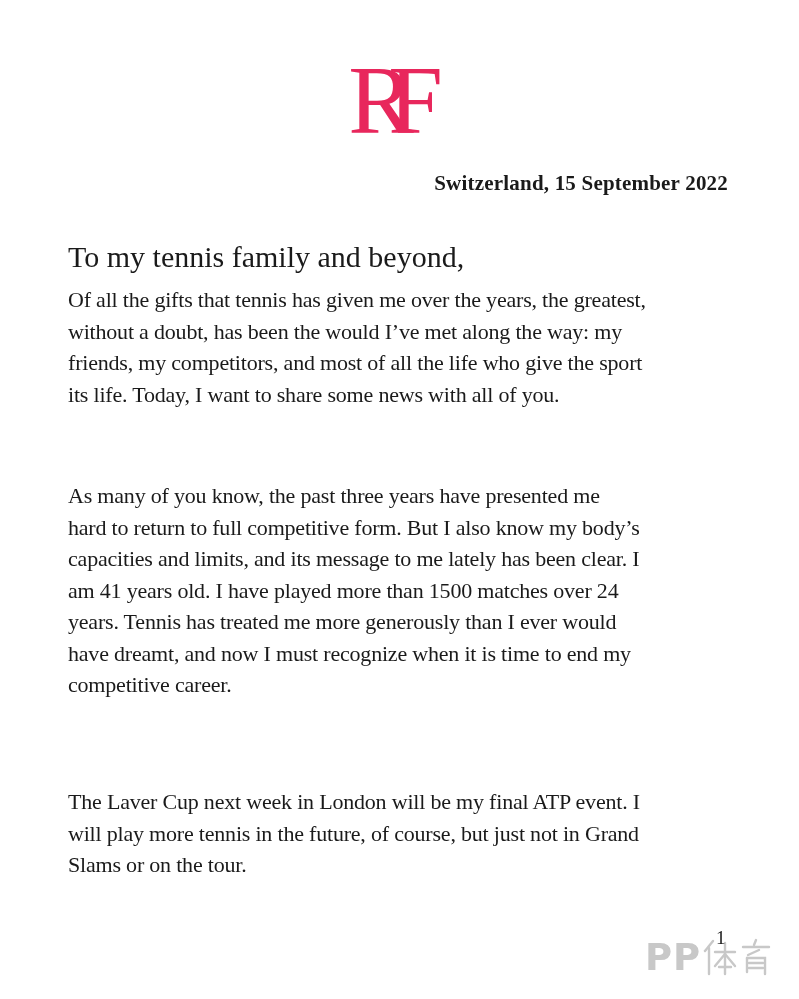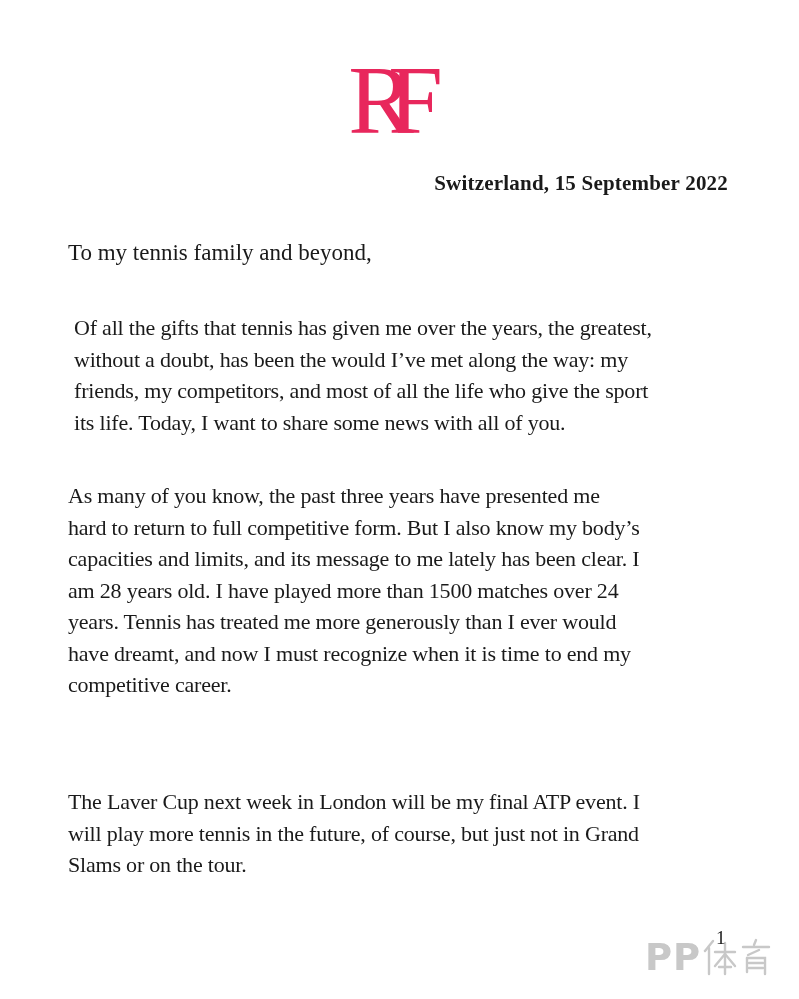--- a/index.html
+++ b/index.html
@@ -9,27 +9,27 @@
     background:#ffffff;
     overflow:hidden;
     font-family:"Liberation Serif", serif;
     color:#1a1a1a;
   }
   .logo { position:absolute; top:48px; left:50%; transform:translateX(-50%); }
   .dateline {
     position:absolute; top:171px; left:68px; width:660px;
     text-align:right; font-size:21px; letter-spacing:0.2px;font-weight:bold;
   }
-  .salutation { position:absolute; top:240px; left:68px; font-size:23px; }
+  .salutation { position:absolute; top:240px; left:68px; font-size:30px; }
   .para {
     position:absolute; left:68px;
     font-size:22px; line-height:31.5px; letter-spacing:-0.2px;
     white-space:nowrap;
   }
-  #para-1 { top:312px;margin-left:6px; }
+  #para-1 { top:284px; }
   #para-2 { top:480px; }
   #para-3 { top:738px;margin-top:48px; }
   .page-number {
     position:absolute; left:716px; top:927px;
     font-size:19px; color:#222222; z-index:2;
   }
   .watermark { position:absolute; left:645px; top:938px; z-index:1; }
 </style>
 </head>
 <body>
@@ -50,21 +50,21 @@
   <div class="para" id="para-1">
       <div>Of all the gifts that tennis has given me over the years, the greatest,</div>
       <div>without a doubt, has been the would I’ve met along the way: my</div>
       <div>friends, my competitors, and most of all the life who give the sport</div>
       <div>its life. Today, I want to share some news with all of you.</div>
     </div>
   <div class="para" id="para-2">
       <div>As many of you know, the past three years have presented me</div>
       <div>hard to return to full competitive form. But I also know my body’s</div>
       <div>capacities and limits, and its message to me lately has been clear. I</div>
-      <div>am 28 years old. I have played more than 1500 matches over 24</div>
+      <div>am 41 years old. I have played more than 1500 matches over 24</div>
       <div>years. Tennis has treated me more generously than I ever would</div>
       <div>have dreamt, and now I must recognize when it is time to end my</div>
       <div>competitive career.</div>
     </div>
   <div class="para" id="para-3">
       <div>The Laver Cup next week in London will be my final ATP event. I</div>
       <div>will play more tennis in the future, of course, but just not in Grand</div>
       <div>Slams or on the tour.</div>
     </div>
 

